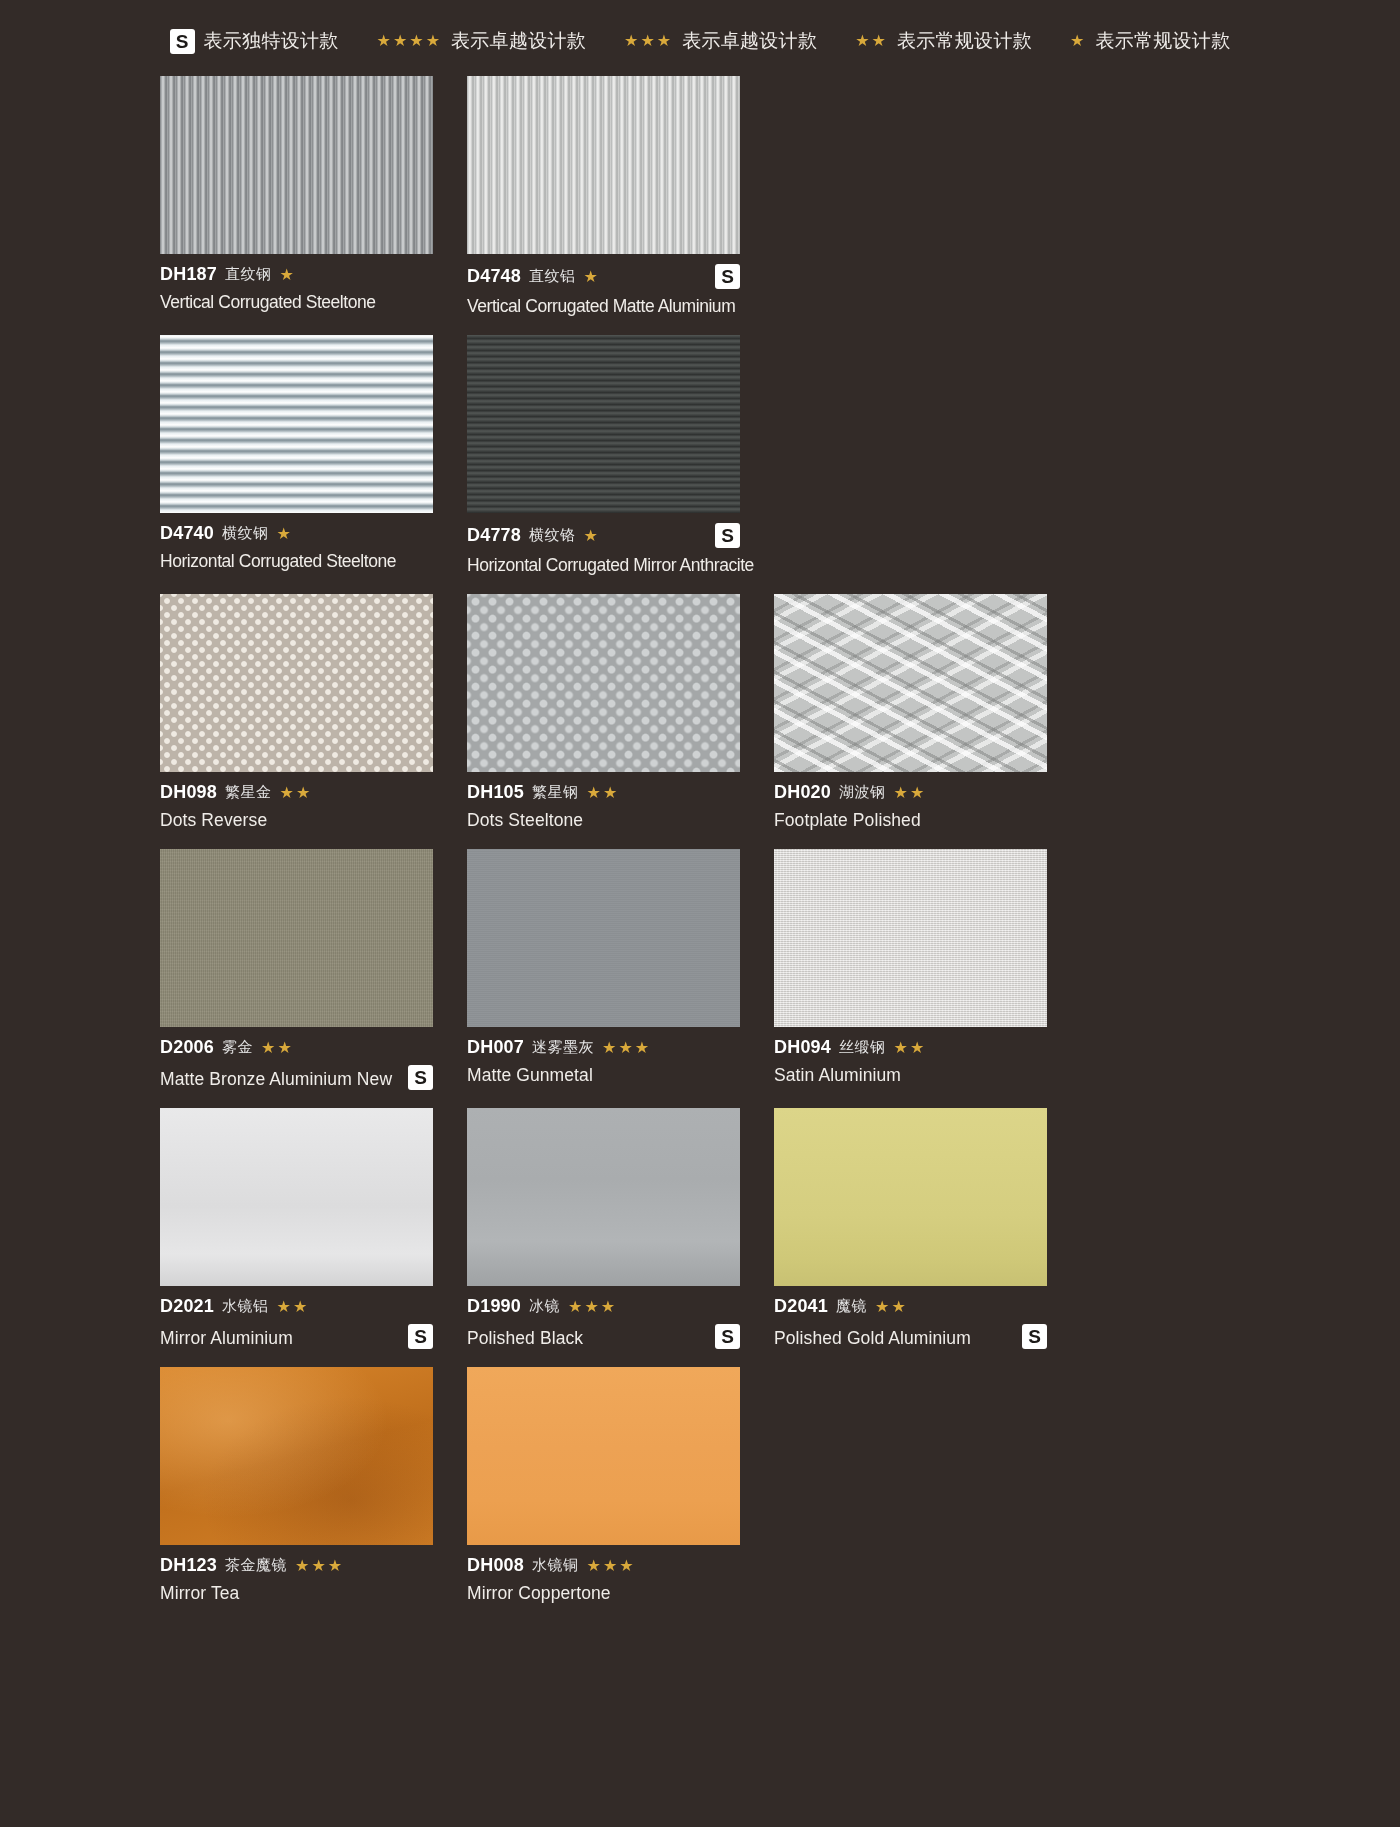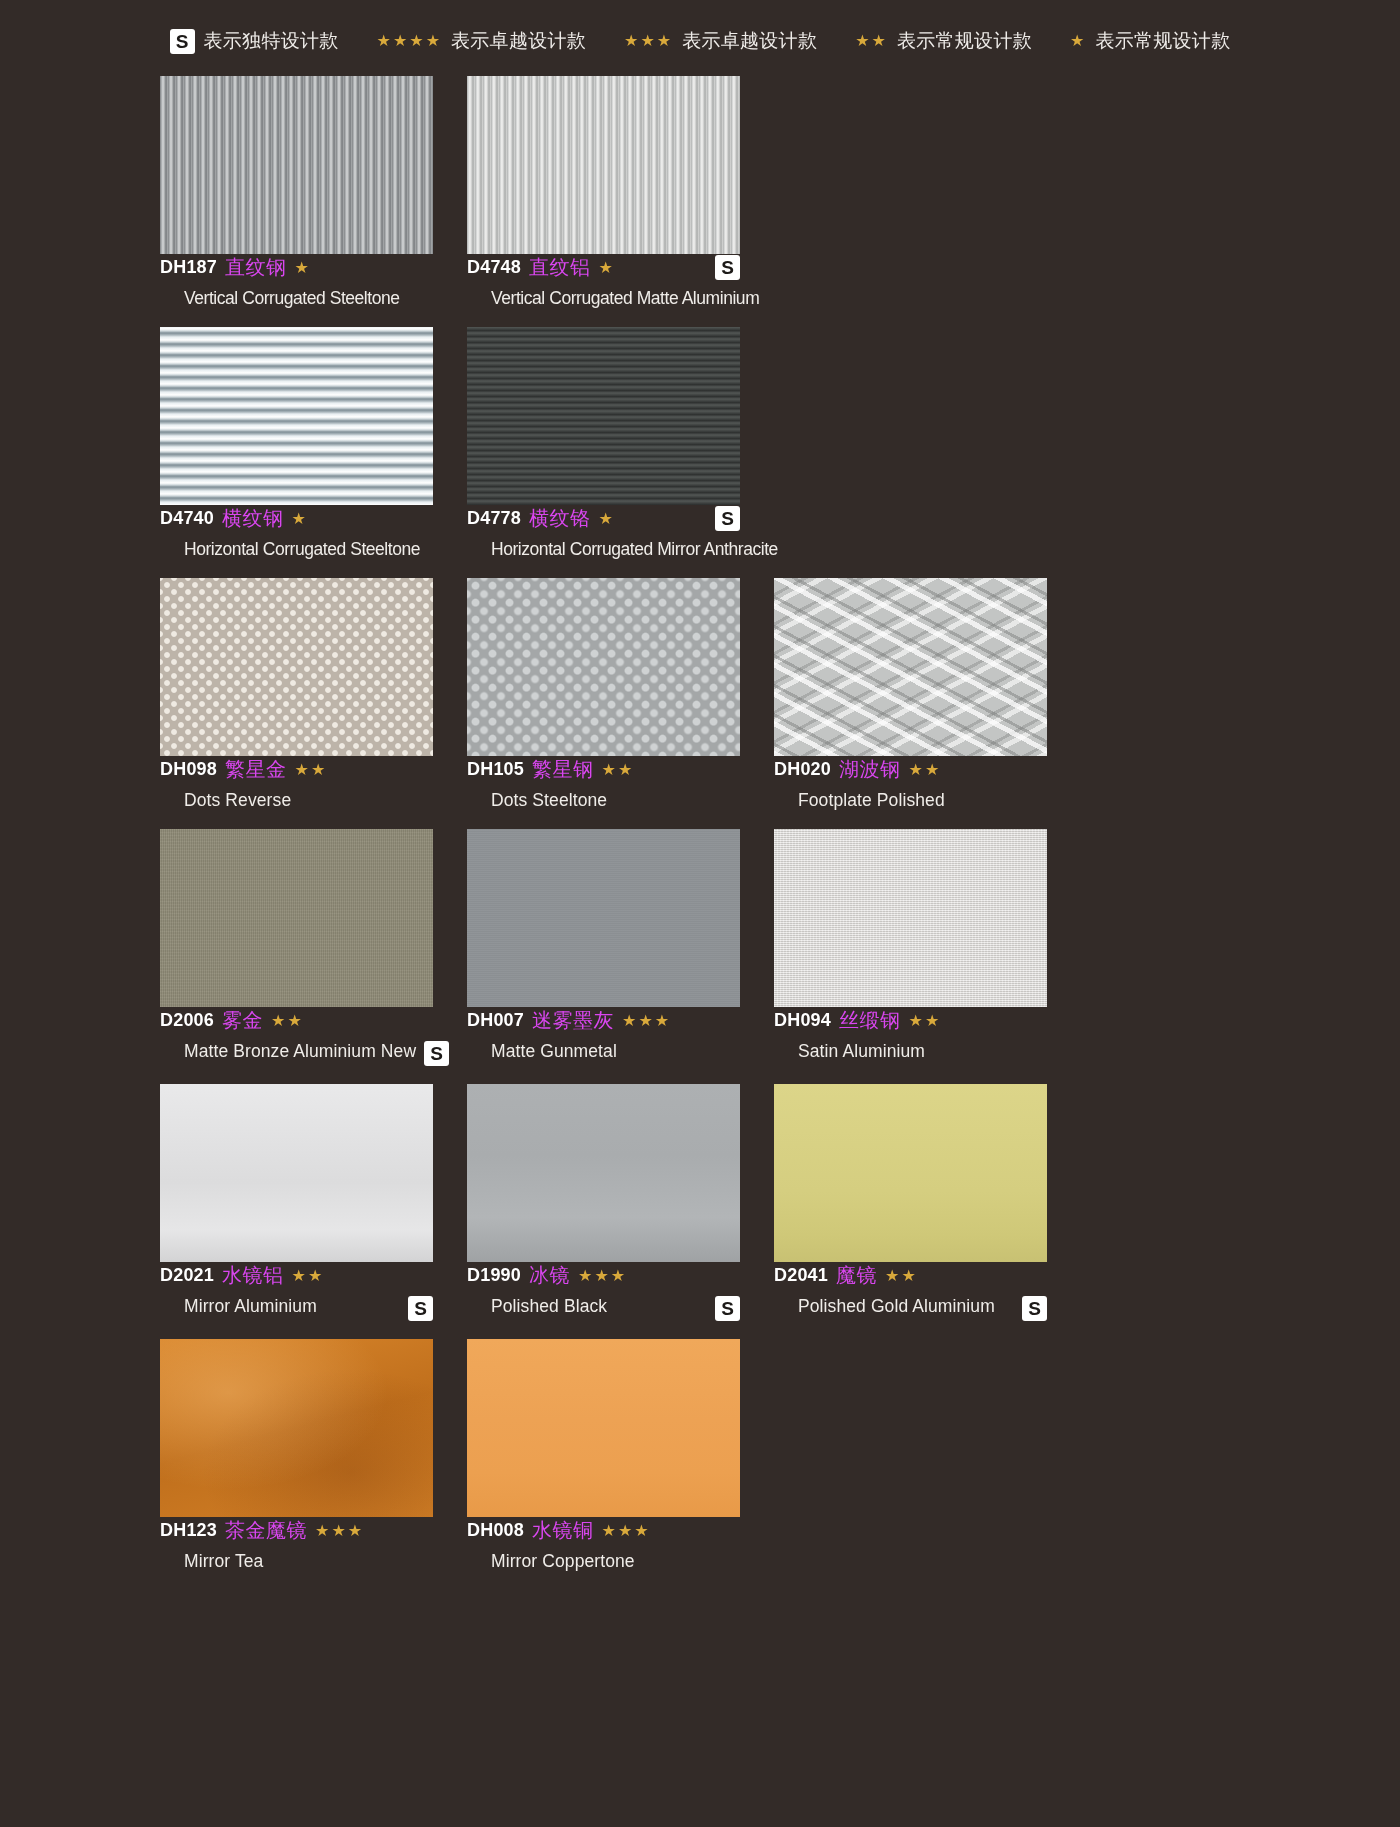--- a/index.html
+++ b/index.html
@@ -62,45 +62,44 @@
     flex: 0 0 273px;
   }
   .swatch {
     width: 273px;
     height: 178px;
     position: relative;
     overflow: hidden;
     background: #9a9a9a;
   }
 
-  .meta { }
+  .meta { padding-top: 10px; }
   .meta-top {
     display: flex;
     align-items: center;
     gap: 8px;
     flex-wrap: nowrap;
   }
   .code {
     color: #ffffff;
     font-weight: bold;
     font-size: 18px;
     letter-spacing: 0.2px;
   }
   .cn {
-    color: #d946ef;
-    font-size: 20px;
+    color: #e5e5e5;
+    font-size: 15px;
     letter-spacing: 0.5px;
   }
   .meta-bottom {
     display: flex;
-    align-items: flex-start;
+    align-items: flex-end;
     justify-content: space-between;
     gap: 8px;
     margin-top: 7px;
-    margin-left: 24px;
   }
   .en {
     color: #f0ede9;
     font-size: 17.5px;
     letter-spacing: 0.1px;
     white-space: nowrap;
   }
   .en.narrow { letter-spacing: -0.45px; }
   .badge-slot { flex: 0 0 auto; }
 

